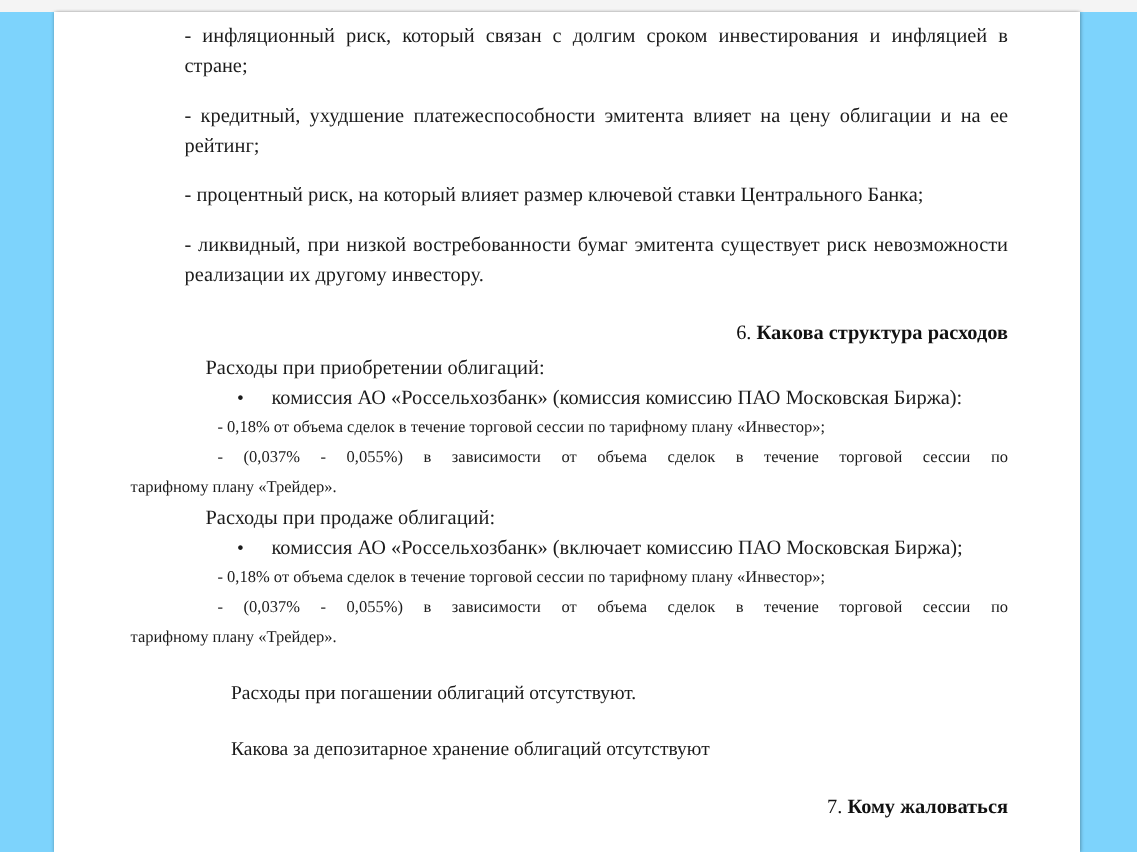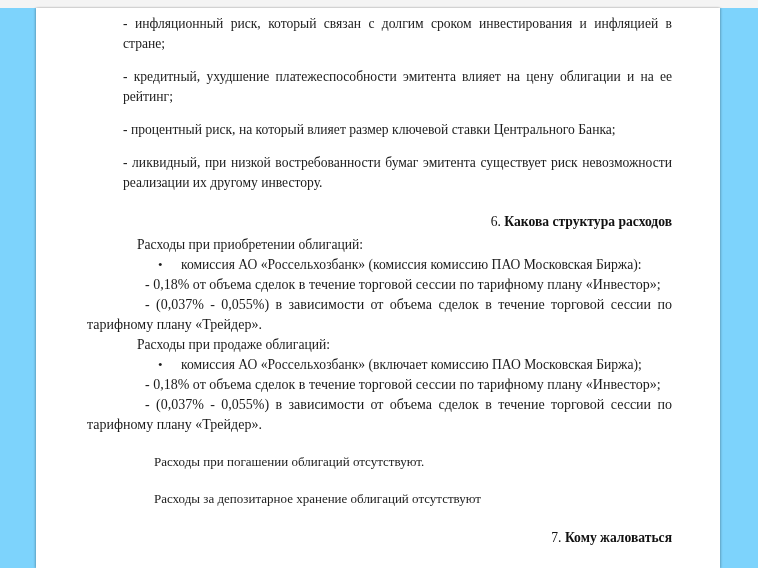--- a/index.html
+++ b/index.html
@@ -104,21 +104,21 @@
   }
   ul.bullets li .bullet-dot {
     position: absolute;
     left: 35px;
     top: 0;
     line-height: 20px;
     font-size: 13px;
   }
 
   .sub-line {
-    font-size: 14px;
+    font-size: 11px;
     line-height: 20px;
     color: #1b1b1b;
     text-align: justify;
     text-align-last: left;
     margin: 0;
     text-indent: 22px;
   }
   .sub-line.full-justify {
     text-align: justify;
     text-align-last: justify;
@@ -192,21 +192,21 @@
       </ul>
 
       <p class="sub-line">- 0,18% от объема сделок в течение торговой сессии по тарифному плану «Инвестор»;</p>
 
       <p class="sub-line full-justify">- (0,037% - 0,055%) в зависимости от объема сделок в течение торговой сессии по</p>
 
       <p class="sub-line cont">тарифному плану «Трейдер».</p>
 
       <p class="plain-line">Расходы при погашении облигаций отсутствуют.</p>
 
-      <p class="plain-line">Расходы за депозитарное хранение облигаций отсутствуют</p>
+      <p class="plain-line">Какова за депозитарное хранение облигаций отсутствуют</p>
 
       <h2 class="heading gap-before gap-after">
         <span class="num">7.</span>
         <span class="title">Кому жаловаться</span>
       </h2>
 
 
     </div>
   </div>
 </div>

